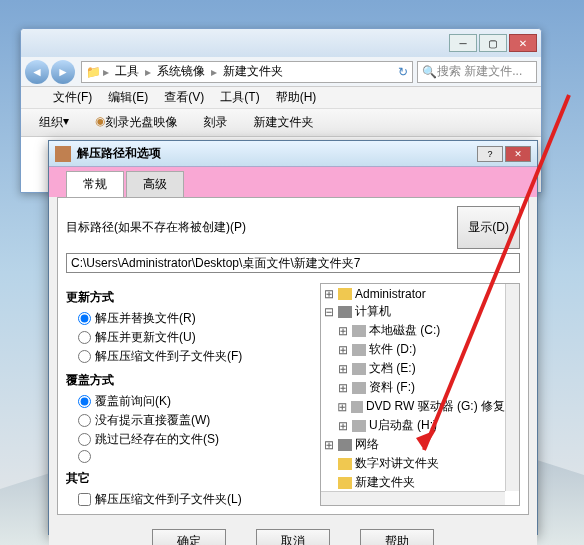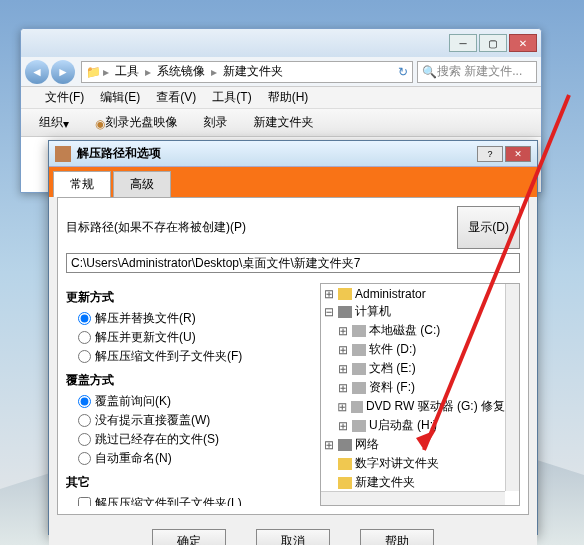--- a/index.html
+++ b/index.html
@@ -9,32 +9,32 @@
 .explorer-window{position:absolute;top:28px;left:20px;width:522px;height:165px;background:#fff;border:1px solid #7a9ec8;border-radius:4px 4px 0 0;box-shadow:0 2px 8px rgba(0,0,0,.3)}
 .titlebar{height:28px;background:linear-gradient(180deg,#e8f0f8,#d0e0f0);display:flex;align-items:center;justify-content:flex-end;padding:0 4px;border-radius:4px 4px 0 0}
 .win-btn{width:28px;height:18px;margin-left:2px;border:1px solid #8aa;background:#e8f0f0;display:flex;align-items:center;justify-content:center;font-size:10px;cursor:pointer}
 .win-close{background:#d46060;color:#fff;border-color:#a04040}
 .addr-bar{height:30px;display:flex;align-items:center;padding:2px 4px;background:#f0f4f8;border-bottom:1px solid #ccc}
 .nav-btn{width:24px;height:24px;border-radius:12px;background:linear-gradient(180deg,#b8d8f8,#6898c8);margin-right:2px;display:flex;align-items:center;justify-content:center;color:#fff;cursor:pointer}
 .path-box{flex:1;height:22px;background:#fff;border:1px solid #aaa;display:flex;align-items:center;padding:0 4px;margin:0 4px}
 .path-seg{padding:0 4px;cursor:pointer}
 .path-arrow{color:#888;padding:0 2px}
 .search-box{width:120px;height:22px;background:#fff;border:1px solid #aaa;display:flex;align-items:center;padding:0 4px;color:#888}
-.menu-bar{height:22px;display:flex;align-items:center;padding:0 16px;background:#f4f4f4;border-bottom:1px solid #ddd}
+.menu-bar{height:22px;display:flex;align-items:center;padding:0 24px;background:#f4f4f4;border-bottom:1px solid #ddd}
 .menu-item{padding:2px 8px;cursor:pointer}
 .toolbar{height:28px;display:flex;align-items:center;padding:0 8px;background:linear-gradient(180deg,#f8f8f8,#e8e8e8);border-bottom:1px solid #ccc}
-.tool-btn{padding:3px 10px;margin-right:6px;cursor:pointer;display:flex;align-items:flex-end}
+.tool-btn{padding:3px 10px;margin-right:6px;cursor:pointer;display:flex;align-items:flex-start}
 .dialog{position:absolute;top:140px;left:48px;width:490px;height:395px;background:#f0f0f0;border:1px solid #5a7a9a;box-shadow:0 3px 12px rgba(0,0,0,.4)}
 .dlg-title{height:26px;background:linear-gradient(180deg,#e8f4ff,#c8dff0);display:flex;align-items:center;padding:12px 6px;border-bottom:1px solid #aac}
 .dlg-icon{width:16px;height:16px;background:#c08050;margin-right:6px}
 .dlg-title-text{flex:1;font-weight:bold}
 .dlg-wins{display:flex}
 .dlg-win-btn{width:26px;height:16px;margin-left:2px;border:1px solid #888;background:#e8e8e8;display:flex;align-items:center;justify-content:center;font-size:9px;cursor:pointer}
 .dlg-close{background:#c85050;color:#fff}
-.tabs{display:flex;padding:4px 4px 0;background:#f97316}
+.tabs{display:flex;padding:4px 17px 0;background:#f9a8d4}
 .tab{padding:4px 16px;border:1px solid #aaa;background:#e0e0e0;margin-right:2px;cursor:pointer;border-bottom:none}
 .tab.active{background:#fff}
 .tab-content{background:#fff;border:1px solid #aaa;margin:0 8px 8px;padding:8px;height:318px;display:flex;flex-direction:column}
 .field-row{display:flex;align-items:center;margin-bottom:4px}
 .field-label{flex:1}
 .small-btn{padding:12px 10px;border:1px solid #888;background:linear-gradient(180deg,#f8f8f8,#e0e0e0);cursor:pointer;margin-left:4px}
 .path-input{width:100%;height:20px;border:1px solid #888;padding:0 4px;margin-bottom:6px}
 .split{display:flex;flex:1;gap:8px;overflow:hidden}
 .left-col{flex:1;overflow-y:auto}
 .right-col{width:200px;border:1px solid #aaa;background:#fff;overflow:auto;position:relative}
@@ -149,21 +149,20 @@
         <label class="radio-row">
             <input type="radio" name="o" style="">
             <span>没有提示直接覆盖(W)</span>
           </label>
         <label class="radio-row">
             <input type="radio" name="o" style="">
             <span>跳过已经存在的文件(S)</span>
           </label>
         <label class="radio-row">
             <input type="radio" name="o" style="">
-            <span>自动重命名(N)</span>
           </label>
 
         <div class="group-title">其它</div>
         <label class="check-row">
             <input type="checkbox" style="">
             <span>解压压缩文件到子文件夹(L)</span>
           </label>
         <label class="check-row">
             <span>保留损坏的文件(B)</span>
           </label>

